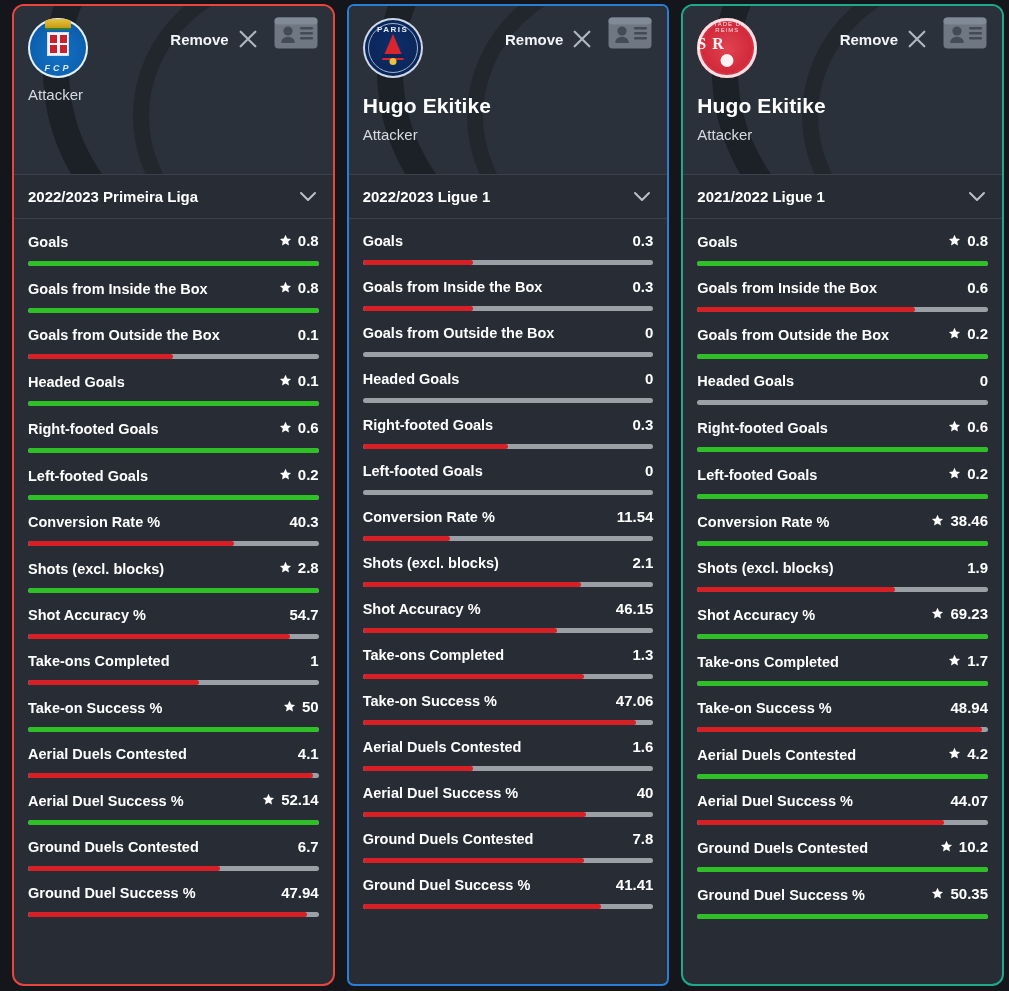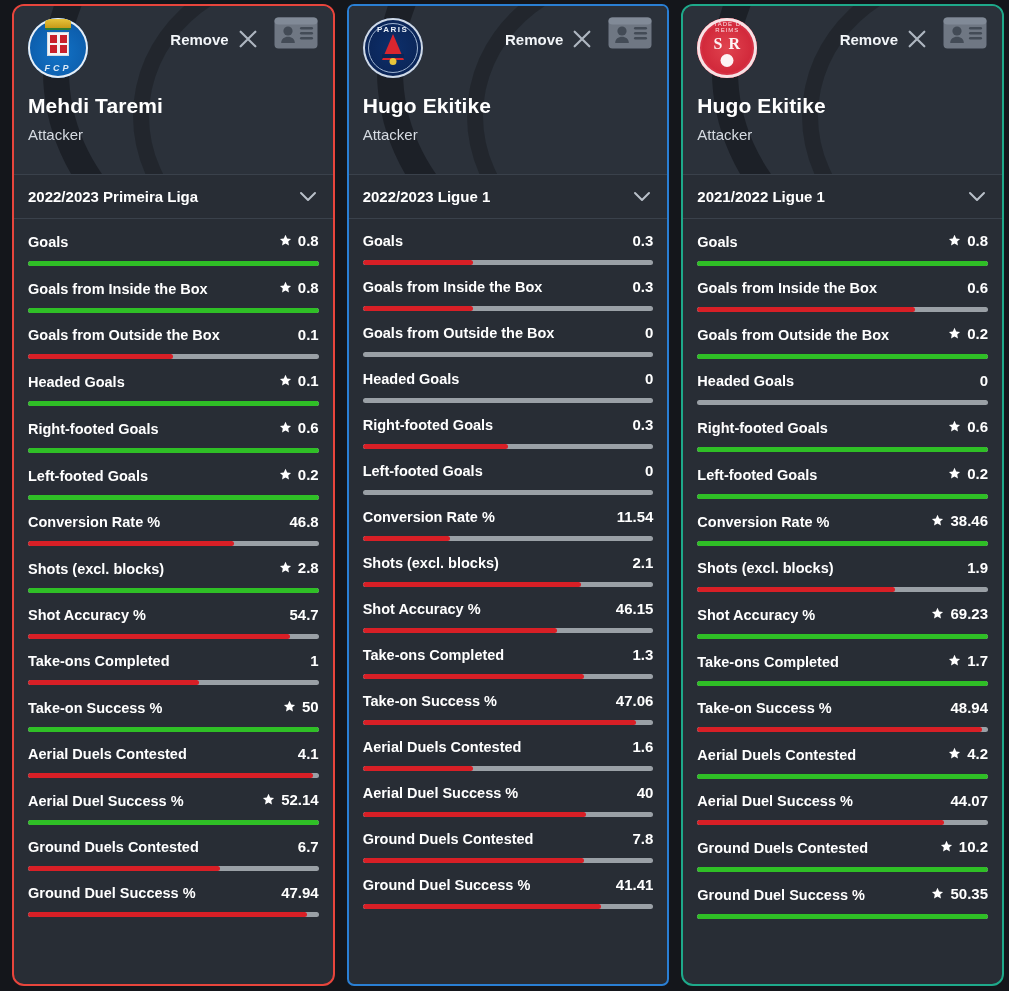--- a/index.html
+++ b/index.html
@@ -136,21 +136,21 @@
     width: 7px; height: 7px; border-radius: 50%;
     background: #e8c53a;
   }
   
   .crest-reims {
     background: radial-gradient(circle at 50% 50%, #e0434f 0%, #cf2437 70%, #b81b2d 100%);
     box-shadow: inset 0 0 0 3px #f6e2e5, inset 0 0 0 5px #d63246;
   }
   .crest-reims .sr {
     position: absolute; left: 0; right: 0; top: 17px;
-    text-align: center; color: #fdf3f4;
+    text-align: left; color: #fdf3f4;
     font-size: 16px; font-weight: bold;
     font-family: "Liberation Serif", serif;
     letter-spacing: 1px;
   }
   .crest-reims .ball {
     position: absolute; left: 50%; bottom: 11px;
     transform: translateX(-50%);
     width: 13px; height: 13px; border-radius: 50%;
     background: #fdf3f4;
   }
@@ -247,21 +247,20 @@
               <rect x="1.5" y="1.5" width="43" height="31" rx="4" fill="#6f7783"></rect>
               <rect x="1.5" y="1.5" width="43" height="7" rx="4" fill="#818a97"></rect>
               <circle cx="15" cy="15" r="4.6" fill="#434b56"></circle>
               <path d="M8.2 27c0-4 3.2-6.2 6.8-6.2S21.8 23 21.8 27z" fill="#434b56"></path>
               <rect x="27" y="11" width="13" height="2.6" rx="1.3" fill="#434b56"></rect>
               <rect x="27" y="16" width="13" height="2.6" rx="1.3" fill="#434b56"></rect>
               <rect x="27" y="21" width="13" height="2.6" rx="1.3" fill="#434b56"></rect>
             </svg>
           </div>
         </div>
-        <div class="player-name">Mehdi Taremi</div>
         <div class="player-role">Attacker</div>
       </div>
       <div class="season-row">
         <span class="season-label">2022/2023 Primeira Liga</span>
         <svg class="chev" viewBox="0 0 18 11">
           <path d="M2 2 L9 9 L16 2" stroke="#b9c0c9" stroke-width="2" fill="none" stroke-linecap="round" stroke-linejoin="round"></path>
         </svg>
       </div>
       <div class="stats">
         <div class="stat-row">
@@ -342,21 +341,21 @@
             </span>
           </div>
           <div class="track">
             <div class="fill good" style="width:100%"></div>
           </div>
         </div>
         <div class="stat-row">
           <div class="stat-line">
             <span class="stat-name">Conversion Rate %</span>
             <span class="stat-val">
-              <span>46.8</span>
+              <span>40.3</span>
             </span>
           </div>
           <div class="track">
             <div class="fill bad" style="width:71%"></div>
           </div>
         </div>
         <div class="stat-row">
           <div class="stat-line">
             <span class="stat-name">Shots (excl. blocks)</span>
             <span class="stat-val">

